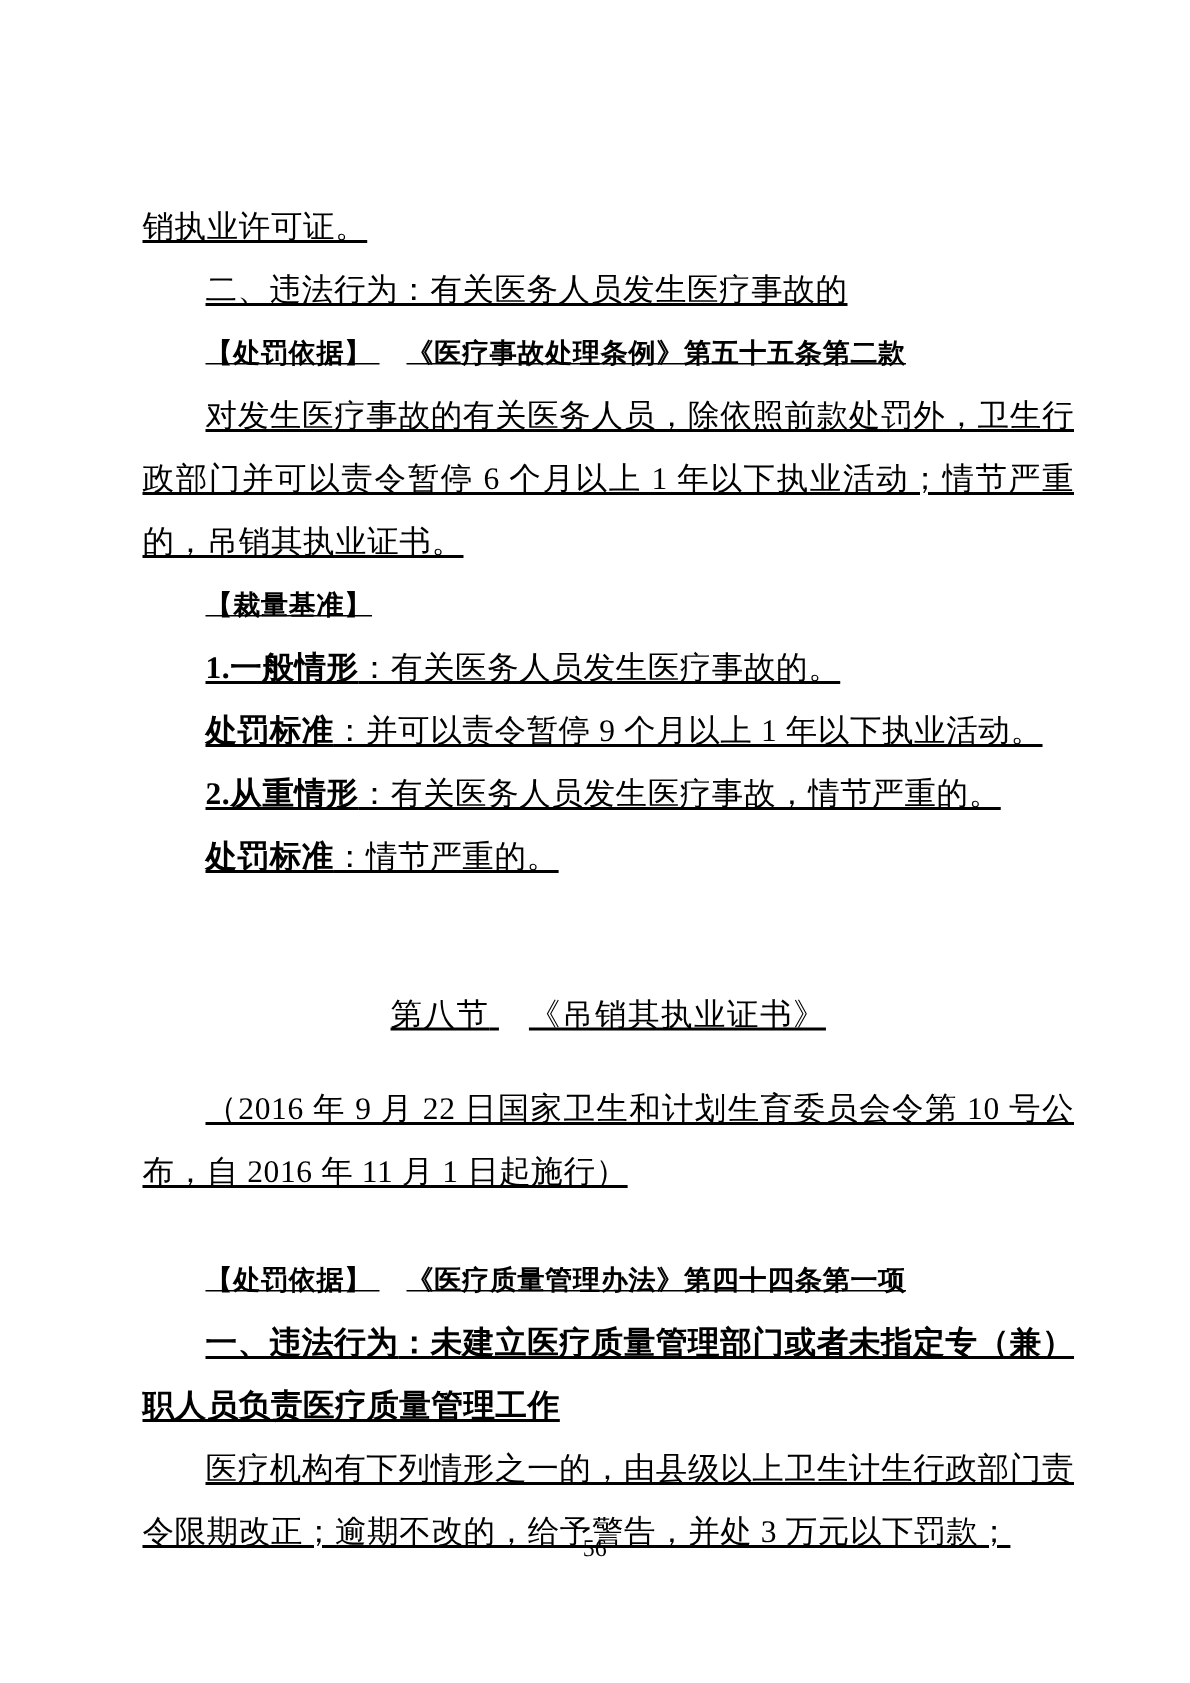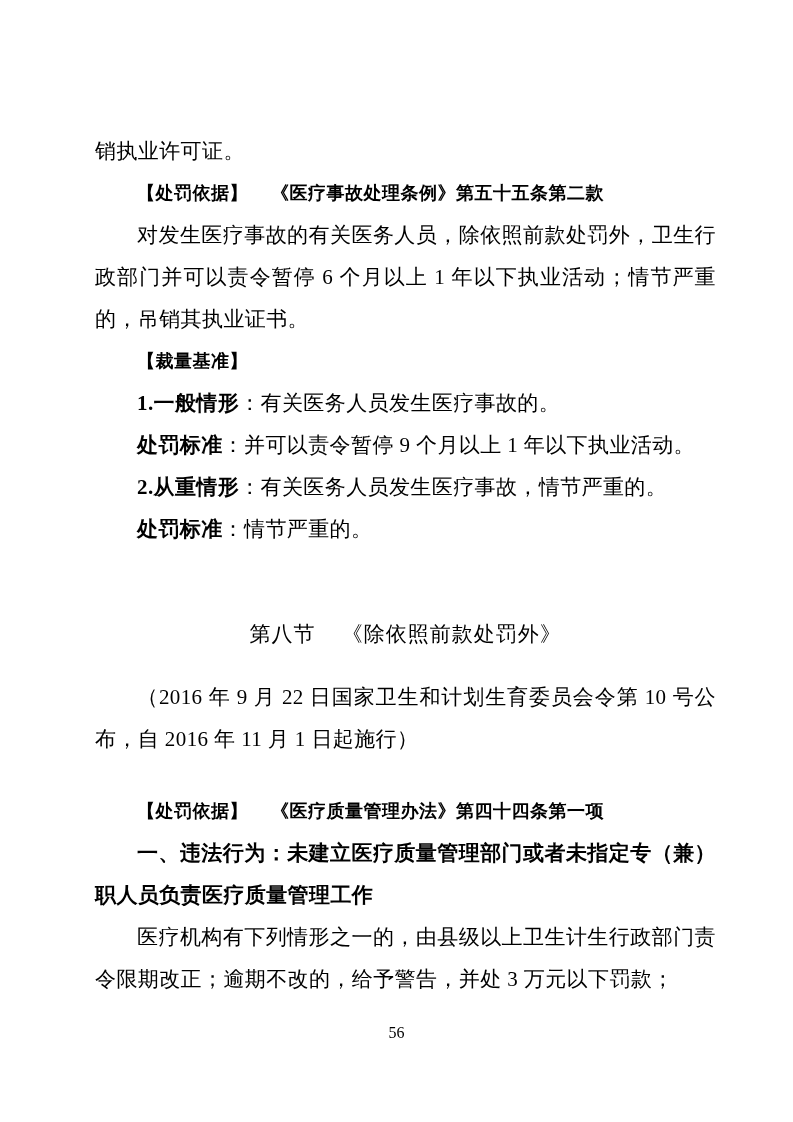--- a/index.html
+++ b/index.html
@@ -14,20 +14,21 @@
     color: #000000;
     position: relative;
     overflow: hidden;
   }
   .page {
     position: relative;
     width: 793px;
     height: 1122px;
     box-sizing: border-box;
     padding: 130px 77px 60px 95px;
+    text-decoration: underline;
   }
   .body-text {
     font-size: 21px;
     line-height: 42px;
     letter-spacing: 0.4px;
     text-align: justify;
     text-justify: inter-ideograph;
     margin: 0;
   }
   .indent {
@@ -60,20 +61,21 @@
     font-weight: bold;
   }
 </style>
 </head>
 <body>
 
 <div class="page">
 
   <p class="body-text">销执业许可证。</p>
 
+  <p class="body-text indent">二、违法行为：有关医务人员发生医疗事故的</p>
 
   <p class="body-text indent heading-bold">
     <span>【处罚依据】</span>
     <span style="display:inline-block;width:18px;"></span><span>《医疗事故处理条例》第五十五条第二款</span>
   </p>
 
   <p class="body-text indent">对发生医疗事故的有关医务人员，除依照前款处罚外，卫生行政部门并可以责令暂停 6 个月以上 1 年以下执业活动；情节严重的，吊销其执业证书。</p>
 
   <p class="body-text indent heading-bold">【裁量基准】</p>
 
@@ -90,21 +92,21 @@
   </p>
 
   <p class="body-text indent">
     <span class="lead-bold">处罚标准</span><span>：情节严重的。</span>
   </p>
 
   <div class="spacer-lg"></div>
 
   <p class="section-title">
     <span>第八节</span>
-    <span style="display:inline-block;width:20px;"></span><span>《除依照前款处罚外》</span>
+    <span style="display:inline-block;width:20px;"></span><span>《吊销其执业证书》</span>
   </p>
 
   <p class="body-text indent">（2016 年 9 月 22 日国家卫生和计划生育委员会令第 10 号公布，自 2016 年 11 月 1 日起施行）</p>
 
   <div class="spacer-md"></div>
 
   <p class="body-text indent heading-bold">
     <span>【处罚依据】</span>
     <span style="display:inline-block;width:18px;"></span><span>《医疗质量管理办法》第四十四条第一项</span>
   </p>

